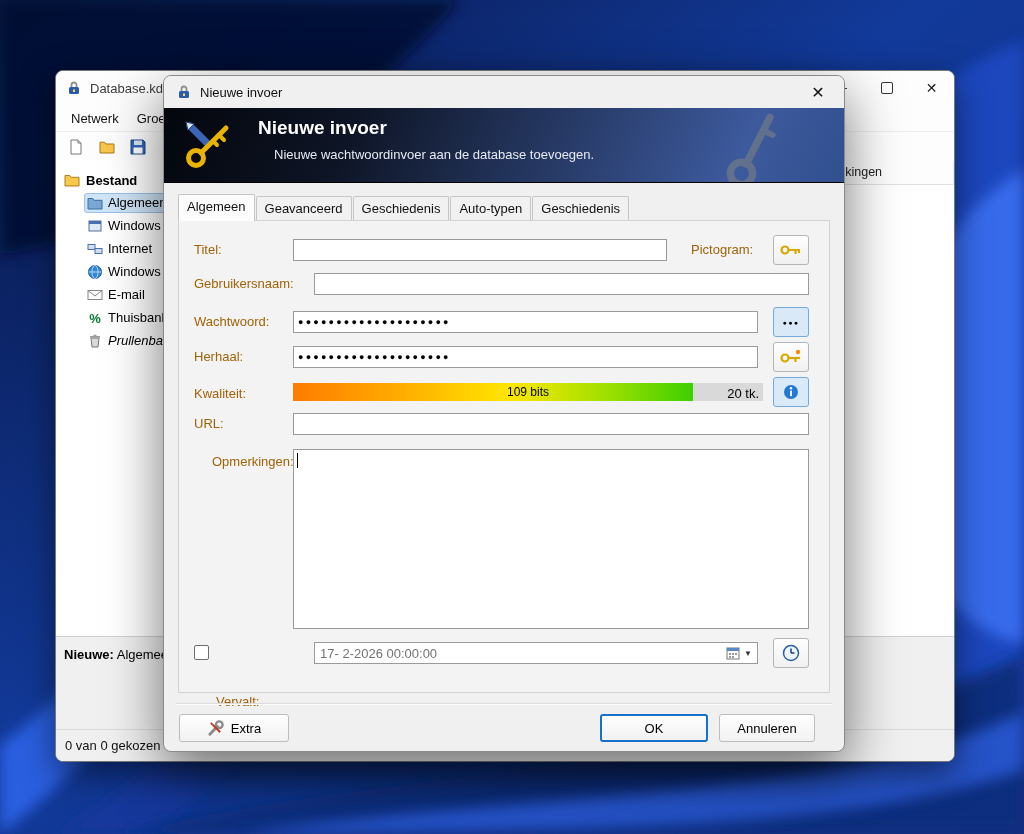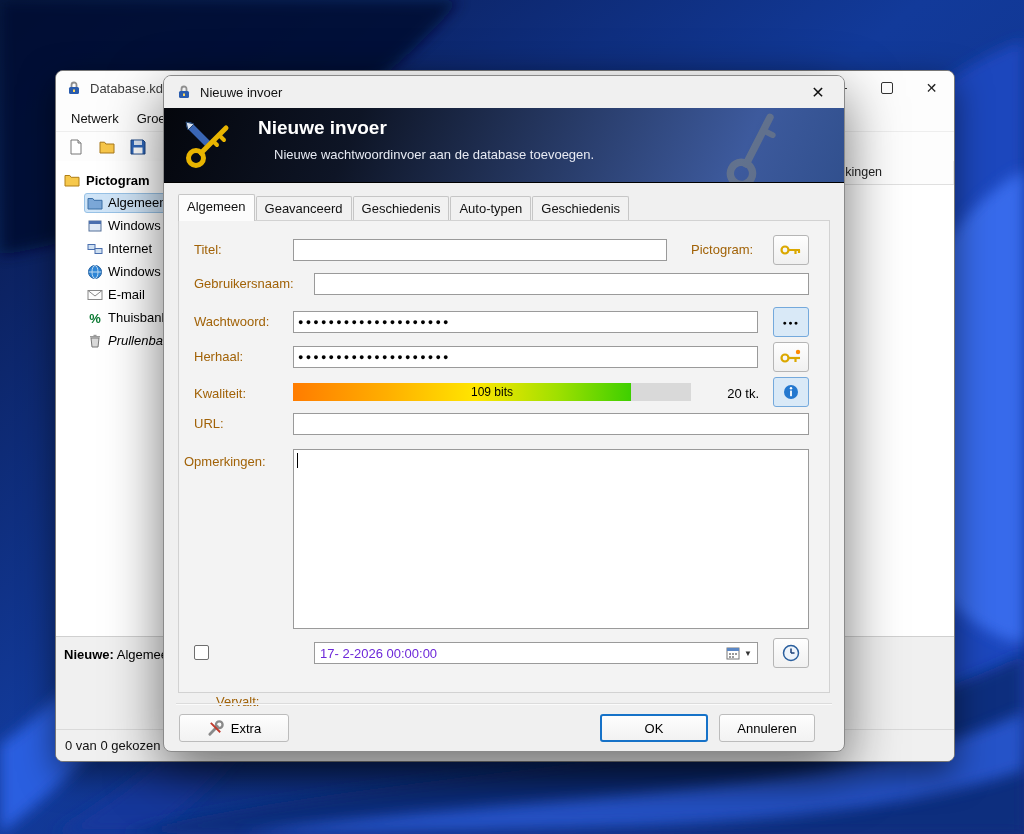--- a/index.html
+++ b/index.html
@@ -65,32 +65,32 @@
   .tab{box-sizing:border-box;height:24px;padding:4px 8px;margin-right:1px;border:1px solid #c6c6c6;border-bottom:none;
     border-radius:2px 2px 0 0;background:#f1f1f1;color:#111;white-space:nowrap;}
   .tab.active{height:27px;margin-top:-2px;background:#fcfcfc;position:relative;z-index:4;}
   .dlg-page{position:absolute;top:144px;left:14px;right:14px;height:471px;border:1px solid #d2d2d2;background:#f3f3f3;z-index:1;}
   .flabel{position:absolute;font-size:13px;color:#a16207;z-index:2;white-space:nowrap;}
   .finput{position:absolute;height:22px;border:1px solid #9a9a9a;background:#fff;font-size:13px;padding:0 4px;
     box-sizing:border-box;font-family:inherit;z-index:2;outline:none;}
   .dots{font-size:9px;letter-spacing:2.2px;color:#000;}
   .ftextarea{position:absolute;border:1px solid #9a9a9a;background:#fff;resize:none;z-index:2;font-family:inherit;font-size:13px;outline:none;box-sizing:border-box;}
   .caret{position:absolute;left:133px;top:377px;width:1px;height:15px;background:#000;z-index:3;}
-  .quality-bar{position:absolute;left:129px;top:307px;width:398px;height:18px;background:#d9d9d9;z-index:2;}
+  .quality-bar{position:absolute;left:129px;top:307px;width:470px;height:18px;background:#d9d9d9;z-index:2;}
   .quality-fill{height:100%;background:linear-gradient(90deg,#ff7c00 0%,#ffaf00 28%,#ffe600 54%,#a0e000 78%,#3ecf00 100%);}
   .quality-text{position:absolute;left:0;top:0;width:100%;height:100%;display:flex;align-items:center;justify-content:center;font-size:12px;color:#000;}
   .chars-label{position:absolute;left:535px;top:310px;width:60px;font-size:13px;text-align:right;z-index:2;color:#000;}
   .icon-btn{position:absolute;left:609px;width:36px;height:30px;border:1px solid #b5b5b5;border-radius:3px;
     background:linear-gradient(#fefefe,#f0f0f0);display:flex;align-items:center;justify-content:center;z-index:2;box-sizing:border-box;}
   .icon-btn.toggled{background:#d9e9f7;border-color:#74a9dc;}
   .dots-btn-label{font-size:7px;letter-spacing:1.5px;color:#000;}
   .checkbox{position:absolute;left:30px;top:569px;width:15px;height:15px;border:1px solid #6e6e6e;background:#fff;border-radius:2px;z-index:2;box-sizing:border-box;}
   .date-field{position:absolute;left:150px;top:566px;width:444px;height:22px;border:1px solid #9a9a9a;background:#fff;
     display:flex;align-items:center;font-size:13px;padding:0 5px;box-sizing:border-box;z-index:2;}
-  .date-text{flex:1;color:#6d28d9;}
+  .date-text{flex:1;color:#737373;}
   .date-arrow{font-size:8px;color:#333;margin-left:4px;}
   .dlg-separator{position:absolute;left:12px;right:12px;top:627px;height:0;border-top:1px solid #dcdcdc;border-bottom:1px solid #fbfbfb;z-index:2;}
   .dlg-btn{position:absolute;top:638px;height:28px;border:1px solid #bcbcbc;border-radius:3px;
     background:linear-gradient(#fefefe,#f2f2f2);font-size:13px;display:flex;align-items:center;justify-content:center;
     box-sizing:border-box;z-index:2;color:#000;}
   .btn-extra{left:15px;width:110px;gap:7px;}
   .btn-ok{left:436px;width:108px;border:2px solid #1672c8;}
   .btn-annuleren{left:555px;width:96px;}
 </style>
 </head>
@@ -171,21 +171,21 @@
       </svg>
     </div>
   </div>
 
   <div class="mw-body">
     <div class="mw-tree">
       <div class="tree-root">
         <svg class="ti-icon" viewBox="0 0 16 16">
           <path d="M1 3.5 h4.8 l1.3 1.8 H15 V14 H1 z" fill="#f6c84c" stroke="#b07f16"></path>
         </svg>
-        <span class="ti-label">Pictogram</span>
+        <span class="ti-label">Bestand</span>
       </div>
       <div class="tree-item selected">
         <span class="ti-box">
           <svg class="ti-icon" viewBox="0 0 16 16">
             <path d="M1 3.5 h4.8 l1.3 1.8 H15 V14 H1 z" fill="#7ba7d7" stroke="#3a6ea5"></path>
           </svg>
           <span class="ti-label">Algemeen</span>
         </span>
       </div>
       <div class="tree-item">
@@ -347,21 +347,21 @@
     <svg width="16" height="16" viewBox="0 0 16 16">
       <circle cx="8" cy="8" r="7" fill="#2478cf"></circle>
       <rect x="7.1" y="6.6" width="1.8" height="5.6" fill="#fff"></rect>
       <circle cx="8" cy="4.2" r="1.2" fill="#fff"></circle>
     </svg>
   </div>
 
   <span class="flabel" style="left:30px;top:340px;">URL:</span>
   <input class="finput" style="left: 129px; top: 337px; width: 516px;" value="">
 
-  <span class="flabel" style="left:20px;top:378px;">Opmerkingen:</span>
+  <span class="flabel" style="left:48px;top:378px;">Opmerkingen:</span>
   <textarea class="ftextarea" style="left: 129px; top: 373px; width: 516px; height: 180px;"></textarea>
   <div class="caret"></div>
 
   <div class="checkbox"></div>
   <span class="flabel" style="left:52px;top:570px;margin-top:48px;">Vervalt:</span>
   <div class="date-field">
     <span class="date-text">17- 2-2026 00:00:00</span>
     <svg width="14" height="14" viewBox="0 0 14 14">
       <rect x="1" y="2" width="12" height="11" fill="#fff" stroke="#777"></rect>
       <rect x="1" y="2" width="12" height="3" fill="#5b87c5"></rect>

